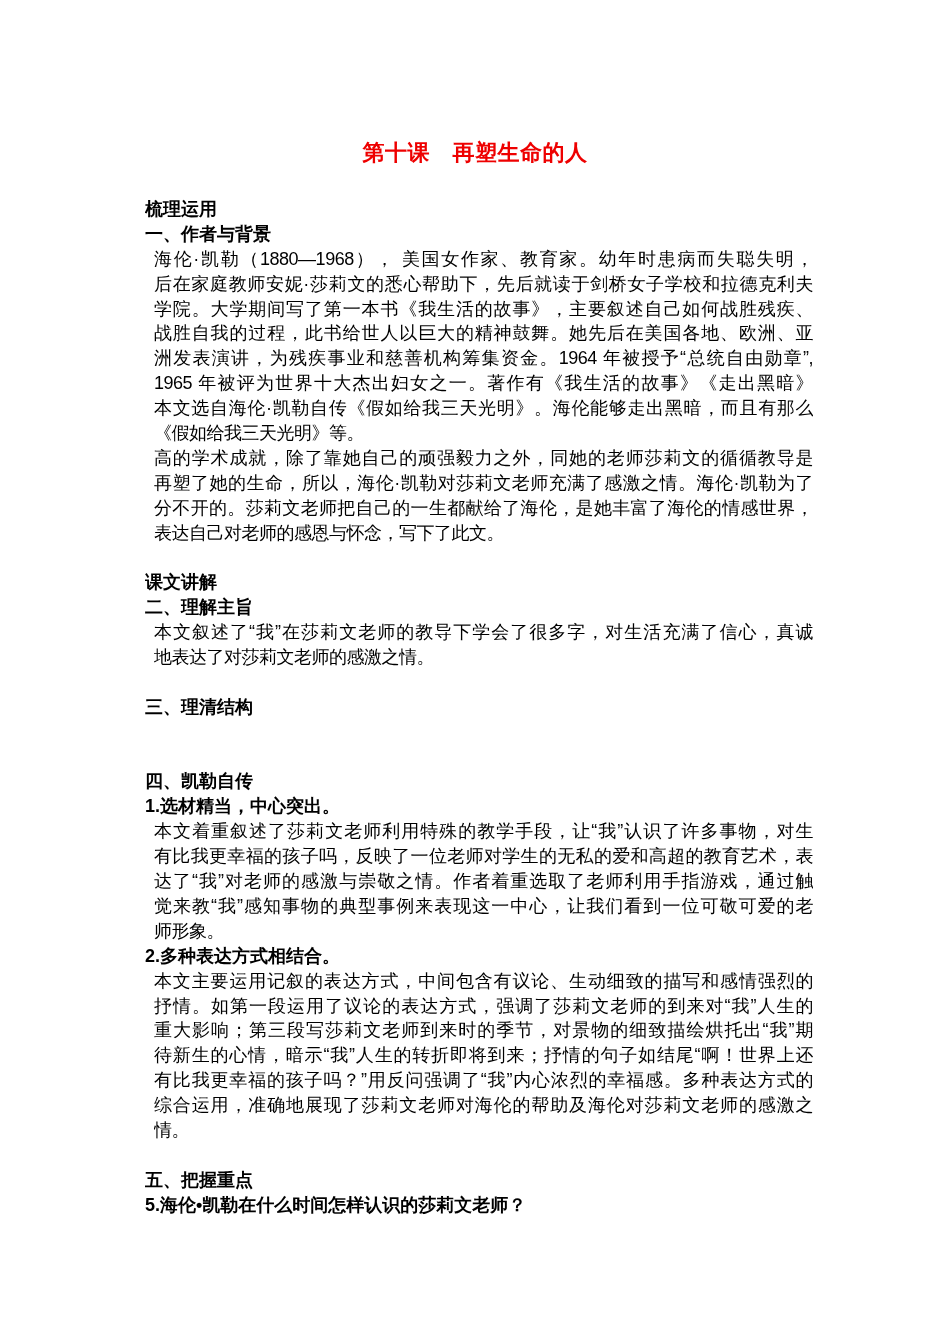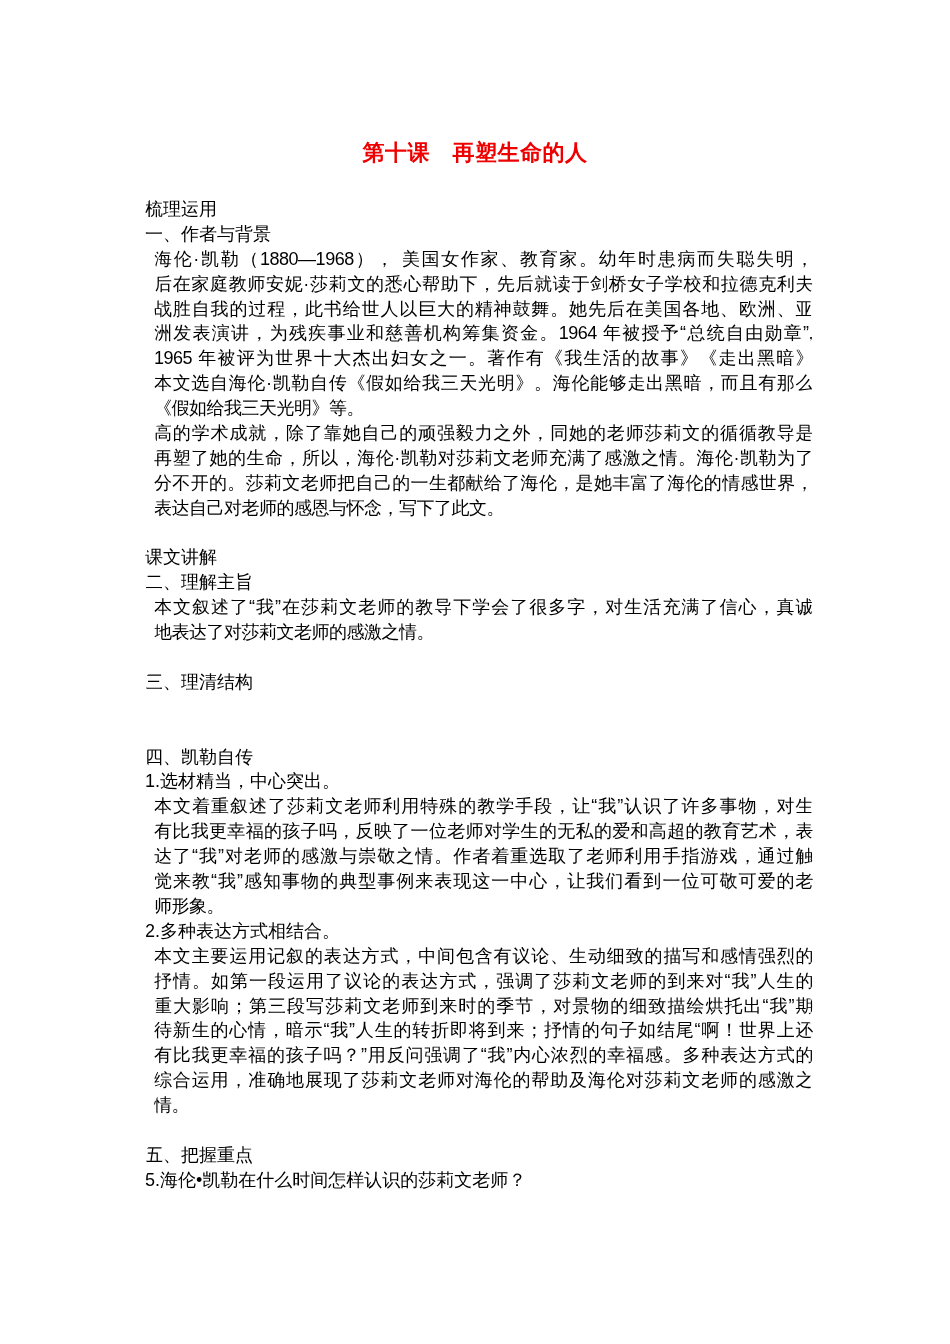--- a/index.html
+++ b/index.html
@@ -1,15 +1,15 @@
 <!DOCTYPE html>
 <html><head>
 <meta charset="utf-8">
 <style>
-  * { margin: 0; padding: 0; box-sizing: border-box; border-radius: 24px; }
+  * { margin: 0; padding: 0; box-sizing: border-box; }
   html, body { width: 950px; background: #ffffff; }
   .page {
     position: relative;
     width: 950px;
     height: 1344px;
     background: #ffffff;
     color: #000000;
     font-family: "Liberation Sans", sans-serif;
     overflow: hidden;
   }
@@ -31,32 +31,33 @@
   }
   .line {
     height: 24.9px;
     line-height: 24.9px;
     font-size: 18px;
     white-space: normal;
     overflow: hidden;
   }
   .body-line { letter-spacing: -0.5px; margin-left: 9px; }
   .just { text-align: justify; text-align-last: justify; }
-  .heading { font-weight: normal; }
+  .heading { font-weight: bold; }
 </style>
 </head>
 <body>
 
 <div class="page" style="background: rgb(255, 255, 255); color: rgb(0, 0, 0);">
   <div class="doc-title" style="color: rgb(238, 0, 0);">第十课　再塑生命的人</div>
   <div class="content">
       <div class="line heading">梳理运用</div>
       <div class="line heading">一、作者与背景</div>
       <div class="line body-line just">海伦·凯勒（1880—1968）， 美国女作家、教育家。幼年时患病而失聪失明，</div>
       <div class="line body-line just">后在家庭教师安妮·莎莉文的悉心帮助下，先后就读于剑桥女子学校和拉德克利夫</div>
+      <div class="line body-line just">学院。大学期间写了第一本书《我生活的故事》，主要叙述自己如何战胜残疾、</div>
       <div class="line body-line just">战胜自我的过程，此书给世人以巨大的精神鼓舞。她先后在美国各地、欧洲、亚</div>
       <div class="line body-line just">洲发表演讲，为残疾事业和慈善机构筹集资金。1964 年被授予“总统自由勋章”,</div>
       <div class="line body-line just">1965 年被评为世界十大杰出妇女之一。著作有《我生活的故事》《走出黑暗》</div>
       <div class="line body-line just">本文选自海伦·凯勒自传《假如给我三天光明》。海伦能够走出黑暗，而且有那么</div>
       <div class="line body-line">《假如给我三天光明》等。</div>
       <div class="line body-line just">高的学术成就，除了靠她自己的顽强毅力之外，同她的老师莎莉文的循循教导是</div>
       <div class="line body-line just">再塑了她的生命，所以，海伦·凯勒对莎莉文老师充满了感激之情。海伦·凯勒为了</div>
       <div class="line body-line just">分不开的。莎莉文老师把自己的一生都献给了海伦，是她丰富了海伦的情感世界，</div>
       <div class="line body-line">表达自己对老师的感恩与怀念，写下了此文。</div>
       <div class="line"></div>

